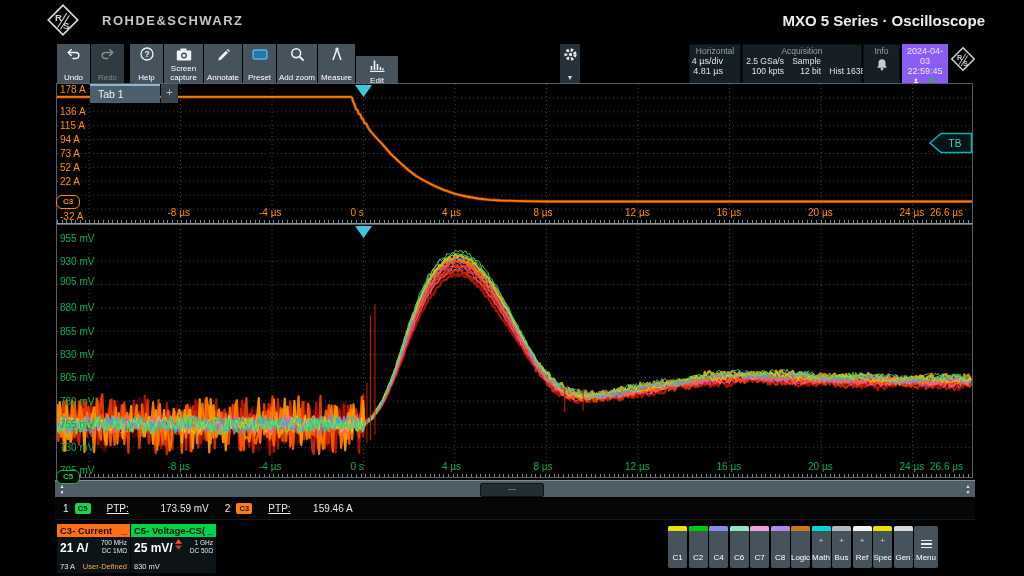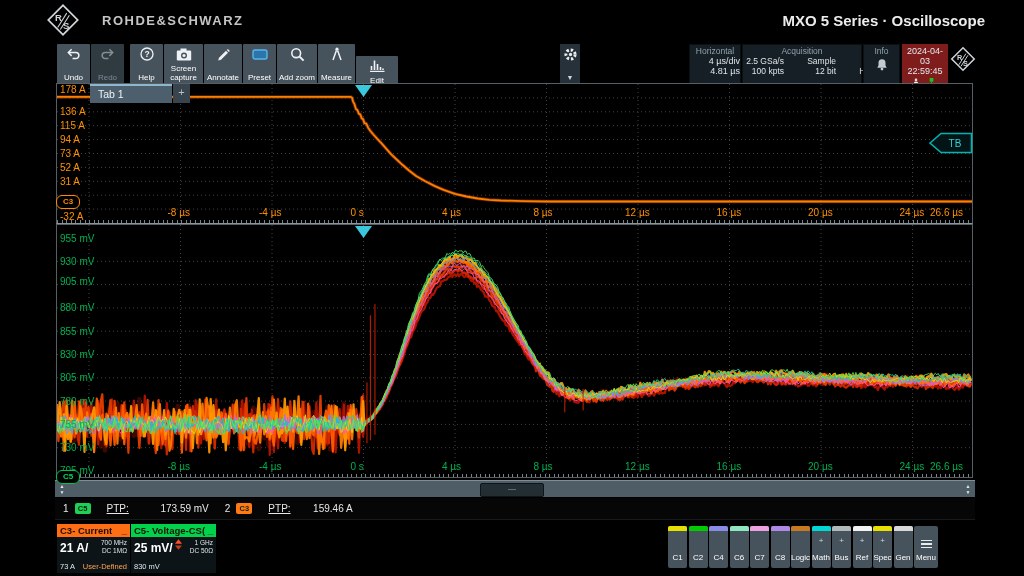--- a/index.html
+++ b/index.html
@@ -25,42 +25,42 @@
           border:1px solid #0b1013;}
   .shead{font-size:8.5px;color:#91a1ab;text-align:center;margin-top:1px;}
   .sval{font-size:9px;color:#dde4e8;}
   #gear-btn{position:absolute;left:560px;top:44px;width:20px;height:40px;background:#27313a;
             display:flex;flex-direction:column;align-items:center;justify-content:space-between;
             padding:3px 0;box-sizing:border-box;cursor:pointer;}
   #gear-down{font-size:7px;color:#cfd7dc;}
   #p-trigger{left:582px;width:106px;}
   #p-trigger .row{display:flex;justify-content:space-between;padding:0 4px;}
   #p-horizontal{left:689px;width:52px;text-align:right;}
-  #p-horizontal .sval{padding-right:0;}
+  #p-horizontal .sval{padding-right:17px;}
   #p-acq{left:742px;width:120px;}
-  #p-acq .grid{display:grid;grid-template-columns:38px 32px 44px;padding:0 3px;column-gap:20px;}
+  #p-acq .grid{display:grid;grid-template-columns:38px 32px 44px;padding:0 3px;column-gap:5px;}
   #p-acq .g{font-size:8.5px;color:#dde4e8;text-align:right;}
   #p-info{left:863px;width:37px;text-align:center;}
-  #datetime{position:absolute;left:902px;top:44px;width:46px;height:40px;background:#7f1d1d;
+  #datetime{position:absolute;left:902px;top:44px;width:46px;height:40px;background:#8b5cf6;
             text-align:center;font-size:9px;color:#e2e8ec;box-sizing:border-box;padding-top:2px;}
   #dt-icons{display:flex;justify-content:center;gap:6px;margin-top:2px;align-items:center;}
   #rs-logo-small{position:absolute;left:950px;top:46px;}
   
   .plot{position:absolute;background:#000;box-sizing:border-box;border:1px solid #555f66;}
   #plot-top{left:56px;top:83px;width:917px;height:141px;border-bottom:1px solid #8a969c;}
   #plot-bottom{left:56px;top:224px;width:917px;height:254px;}
   .plot svg{position:absolute;left:0;top:0;}
   .ylab{position:absolute;left:3px;font-size:10px;z-index:3;}
   .xlab{position:absolute;font-size:10px;z-index:3;}
   .orange{color:#ff9000;}
   .green{color:#00b050;text-align:center;}
   .ticks{position:absolute;left:0;right:0;bottom:0;height:3px;z-index:2;
          background:repeating-linear-gradient(90deg,#79848a 0 1px,transparent 1px 4.6px);}
   #tab-bar{position:absolute;left:90px;top:84px;height:19px;display:flex;z-index:5;}
-  #tab-active{width:82px;background:#4d5f6d;border-top:2px solid #8fb6cf;box-sizing:border-box;
+  #tab-active{width:70px;background:#4d5f6d;border-top:2px solid #8fb6cf;box-sizing:border-box;
               font-size:10.5px;color:#eef3f6;padding:2px 0 0 8px;cursor:pointer;}
   #tab-add{width:17px;background:#39454e;color:#b7c3cb;font-size:11px;text-align:center;
            padding-top:2px;box-sizing:border-box;margin-left:1px;cursor:pointer;}
   .ch-marker{position:absolute;width:22px;height:12px;border-radius:6px;background:#000;
              font-size:8px;text-align:center;line-height:12px;z-index:6;font-weight:bold;}
   #c3-marker{left:56px;top:195px;border:1px solid #ff8c00;color:#ff8c00;}
   #c5-marker{left:56px;top:470px;border:1px solid #00c050;color:#00d858;}
   #tb-marker{position:absolute;left:929px;top:132px;width:44px;height:22px;z-index:6;cursor:pointer;}
   
   #scroll-row{position:absolute;left:55px;top:480px;width:920px;height:17px;background:#4f5d66;
@@ -272,21 +272,21 @@
         <polyline points="0.0,12.9 293.9,12.9 295.1,13.9 296.2,17.9 297.4,19.9 299.0,25.2 300.3,25.8 301.9,29.8 303.3,30.4 304.7,34.4 306.1,35.1 307.4,39.1 309.3,39.7 311.1,43.7 313.4,47.0 316.8,51.0 320.3,54.9 324.8,59.6 329.4,64.9 334.0,70.2 339.7,75.5 345.4,80.8 352.3,86.7 359.1,92.0 368.3,97.3 377.4,101.9 386.6,105.9 398.0,109.9 409.5,112.5 420.9,114.5 432.3,115.8 443.8,116.5 466.7,117.2 489.5,117.5 915.0,117.5" fill="none" stroke="#ff7d00" stroke-width="1.8" stroke-opacity="1" stroke-linejoin="round"></polyline>
         <polygon points="298.02500000000003,1 315.02500000000003,1 306.52500000000003,13" fill="#3cc8dc"></polygon>
       </svg>
     <div class="ticks"></div>
   <div class="ylab orange" style="top: 0px;">178 A</div>
       <div class="ylab orange" style="top: 22.3px;">136 A</div>
       <div class="ylab orange" style="top: 36.2px;">115 A</div>
       <div class="ylab orange" style="top: 50.1px;">94 A</div>
       <div class="ylab orange" style="top: 64px;">73 A</div>
       <div class="ylab orange" style="top: 77.9px;">52 A</div>
-      <div class="ylab orange" style="top: 91.8px;">31 A</div>
+      <div class="ylab orange" style="top: 91.8px;">22 A</div>
       <div class="ylab orange" style="top: 127px;">-32 A</div>
       <div class="xlab orange" style="left: 110.525px; top: 123px;">-8 µs</div>
       <div class="xlab orange" style="left: 202.025px; top: 123px;">-4 µs</div>
       <div class="xlab orange" style="left: 293.525px; top: 123px;">0 s</div>
       <div class="xlab orange" style="left: 385.025px; top: 123px;">4 µs</div>
       <div class="xlab orange" style="left: 476.525px; top: 123px;">8 µs</div>
       <div class="xlab orange" style="left: 568.025px; top: 123px;">12 µs</div>
       <div class="xlab orange" style="left: 659.525px; top: 123px;">16 µs</div>
       <div class="xlab orange" style="left: 751.025px; top: 123px;">20 µs</div>
       <div class="xlab orange" style="left: 842.525px; top: 123px;">24 µs</div>

